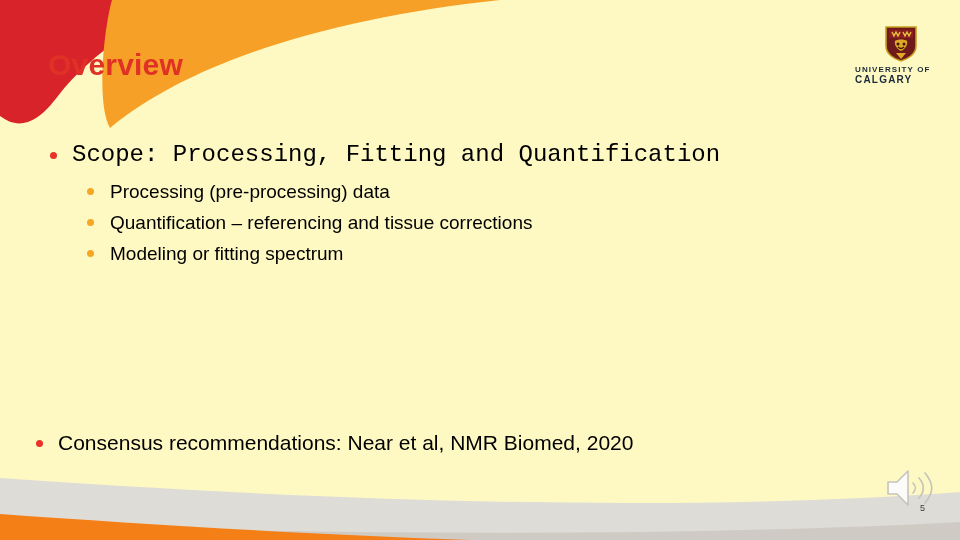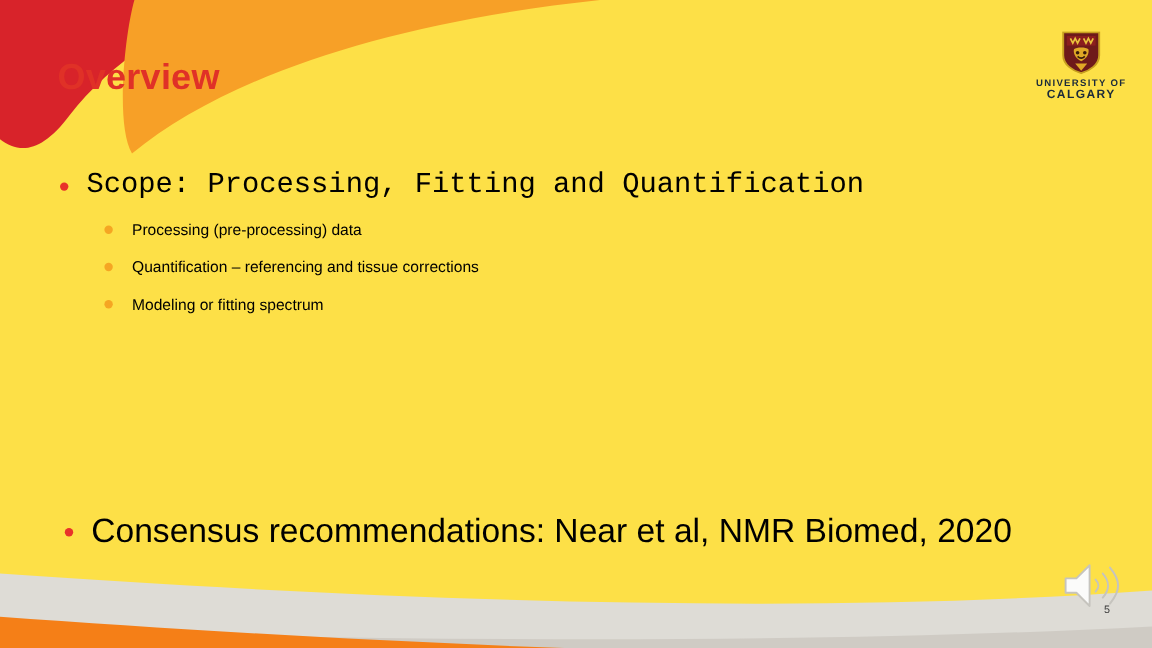--- a/index.html
+++ b/index.html
@@ -10,21 +10,21 @@
   body {
     width: 960px;
     height: 540px;
     font-family: "Liberation Sans", sans-serif;
     overflow: hidden;
   }
   .slide {
     position: relative;
     width: 960px;
     height: 540px;
-    background: #fde047;
+    background: #fef9c3;
     overflow: hidden;
   }
 
   
   .deco {
     position: absolute;
     left: 0;
     top: 0;
     width: 960px;
     height: 540px;
@@ -43,21 +43,21 @@
     line-height: 1.1;
     white-space: nowrap;
   }
 
   
   .logo {
     position: absolute;
     left: 855px;
     top: 26px;
     width: 92px;
-    text-align: center;
+    text-align: left;
   }
   .logo-crest {
     display: block;
     margin: 0 auto 4px auto;
   }
   .logo-line1 {
     font-size: 8px;
     font-weight: bold;
     letter-spacing: 1.1px;
     color: #1b2a3a;
@@ -97,42 +97,42 @@
     height: 7px;
     border-radius: 50%;
     background: #E8322A;
   }
   .sublist {
     margin-top: 6px;
   }
   .bullet-l2 {
     position: relative;
     padding-left: 64px;
-    font-size: 13px;
+    font-size: 19px;
     color: #000000;
     line-height: 31px;
     white-space: nowrap;
   }
   .bullet-l2 > .dot {
     position: absolute;
     left: 41px;
     top: 12px;
     width: 7px;
     height: 7px;
     border-radius: 50%;
     background: #F5A623;
   }
 
   .bottom-bullet {
     position: absolute;
-    left: 50px;
+    left: 32px;
     top: 428px;
     width: 880px;
     padding-left: 26px;
-    font-size: 28px;
+    font-size: 21px;
     color: #000000;
     line-height: 30px;
     white-space: nowrap;
   }
   .bottom-bullet > .dot {
     position: absolute;
     left: 4px;
     top: 12px;
     width: 7px;
     height: 7px;

